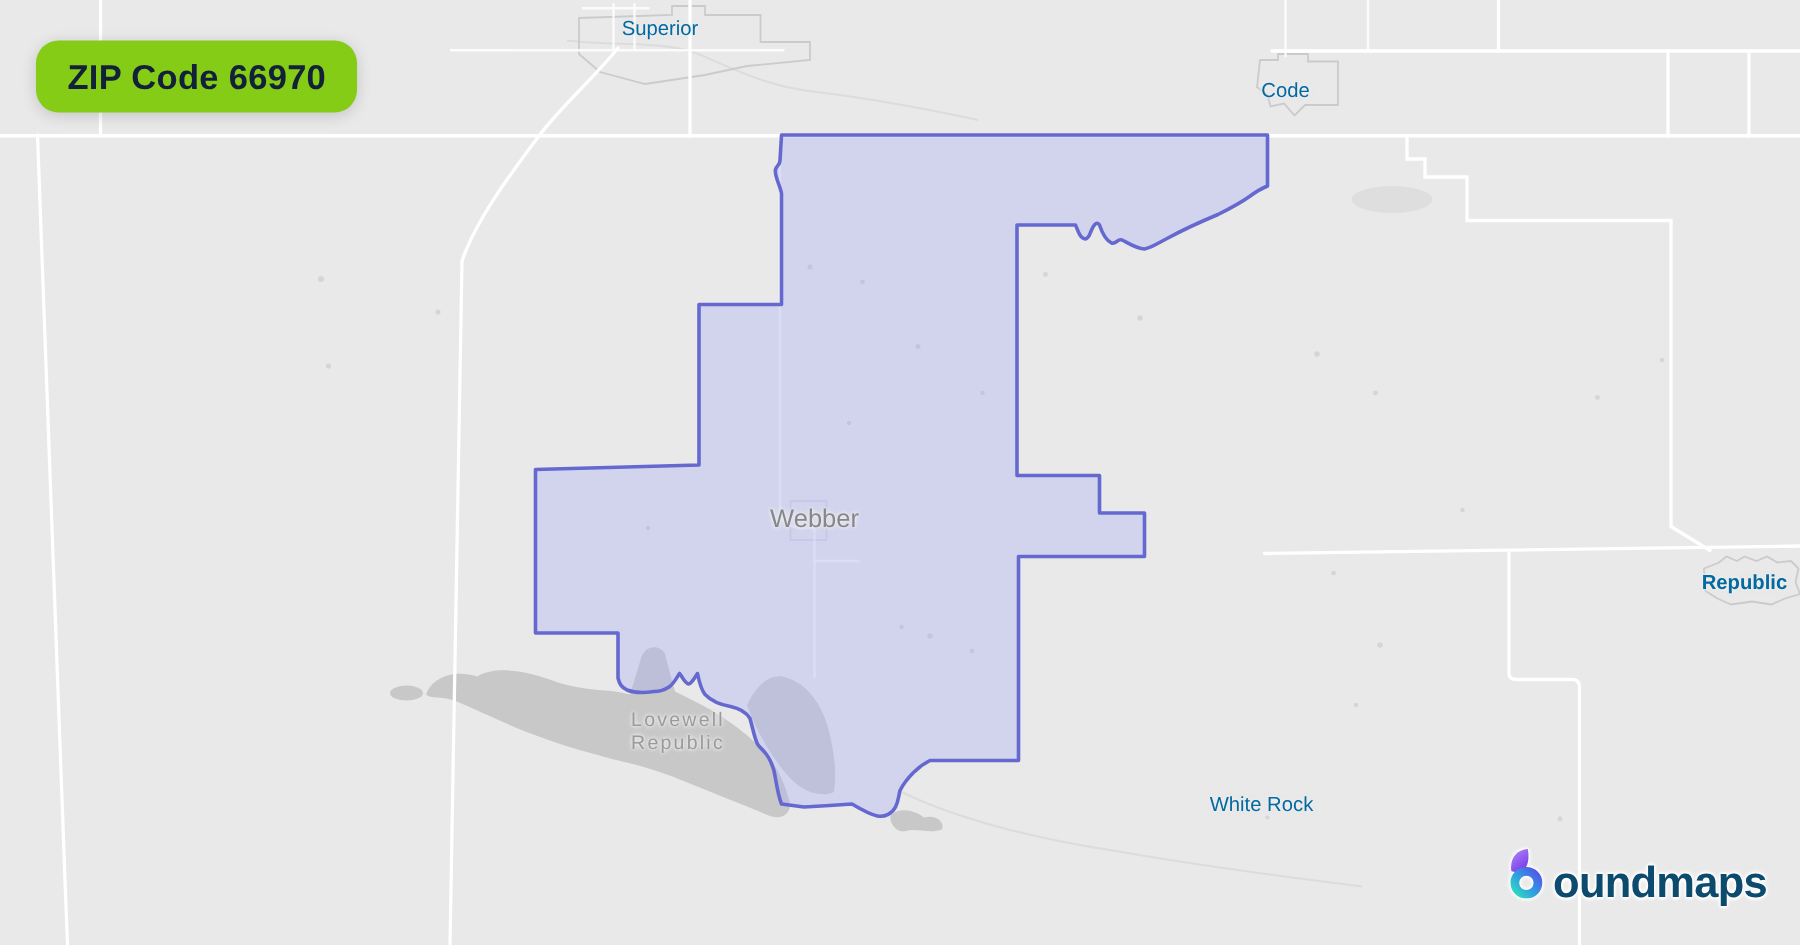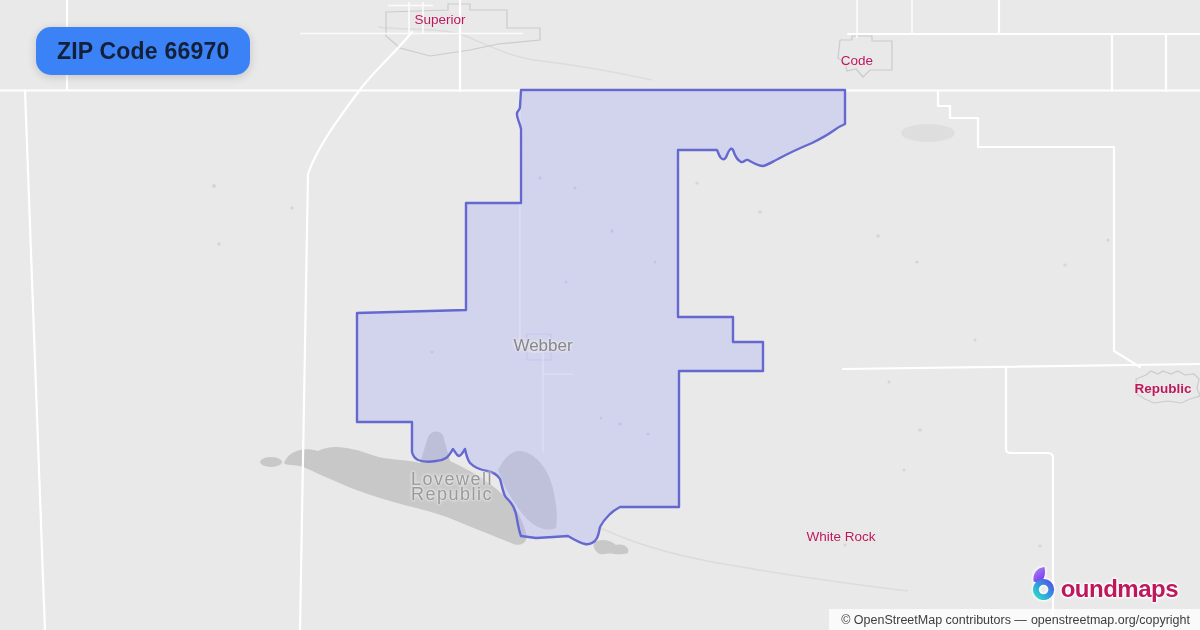--- a/index.html
+++ b/index.html
@@ -2,33 +2,33 @@
 <html><head>
 <meta charset="utf-8">
 <style>
   html,body{margin:0;padding:0;background:#e9e9e9;}
   .stage{position:relative;width:1200px;height:630px;overflow:hidden;
          font-family:"Liberation Sans","DejaVu Sans",sans-serif;}
   .stage svg.basemap{position:absolute;inset:0;display:block;}
 
   
   .map-label{position:absolute;transform:translate(-50%,-50%);
-    color:#be185d;font-size:13.5px;white-space:nowrap;
+    color:#0369a1;font-size:13.5px;white-space:nowrap;
     text-shadow:0 0 2px rgba(238,238,238,.95),0 0 3px rgba(238,238,238,.9),0 0 4px rgba(238,238,238,.8);}
   .map-label.small{font-size:17px;color:#86868d;}
-  .map-label.water{color:#9a9a9a;letter-spacing:1.5px;text-align:right;line-height:15px;font-size:18px;}
+  .map-label.water{color:#9a9a9a;letter-spacing:1.5px;text-align:right;line-height:15px;font-size:13px;}
 
   
   .zip-badge{position:absolute;left:24px;top:27px;height:48px;display:flex;align-items:center;
-    padding:0 21px;background:#3b82f6;border-radius:15px;box-shadow:0 2px 10px rgba(0,0,0,.16);margin-left:12px;}
+    padding:0 21px;background:#84cc16;border-radius:15px;box-shadow:0 2px 10px rgba(0,0,0,.16);}
   .zip-badge span{font-size:23px;font-weight:800;color:#13203a;letter-spacing:.2px;}
 
   
   .brand{position:absolute;right:22px;bottom:26px;display:flex;align-items:flex-end;gap:1px;}
-  .brand .word{font-size:24px;font-weight:800;color:#be185d;letter-spacing:-.5px;line-height:30px;
+  .brand .word{font-size:29px;font-weight:800;color:#0c4a6e;letter-spacing:-.5px;line-height:30px;
     text-shadow:0 0 2px #fff,0 0 3px #fff,0 0 4px #fff,0 1px 2px #fff,0 -1px 2px #fff;}
   .brand svg{filter:drop-shadow(0 0 1.5px #fff) drop-shadow(0 0 1px #fff);}
 
   
   .attribution{position:absolute;right:0;bottom:0;height:21px;display:flex;align-items:center;
     background:rgba(255,255,255,.78);padding:0 10px 0 12px;font-size:12.5px;color:#3d3d3d;gap:4px;}
   .attribution a{color:#3d3d3d;text-decoration:none;}
 </style>
 </head>
 <body>
@@ -165,18 +165,14 @@
               <stop offset="1" stop-color="#2fd4c5"></stop>
           </linearGradient>
         </defs>
         <path d="M15.5,1 C7.5,1.5 2.5,8 3.8,16.5 C5.5,17.3 8.2,17.6 10.5,16.8 C14.6,15.3 16.4,10.5 15.9,4.2 Z" fill="url(#lgP)"></path>
         <circle cx="14.5" cy="25" r="8.2" fill="none" stroke="url(#lgR)" stroke-width="6.2"></circle>
       </svg>
     </span>
     <span class="word">oundmaps</span>
   </div>
 
-  <div class="attribution">
-    <span>© OpenStreetMap contributors —</span>
-    <a href="#">openstreetmap.org/copyright</a>
-  </div>
 
 </div>
 
 </body></html>

